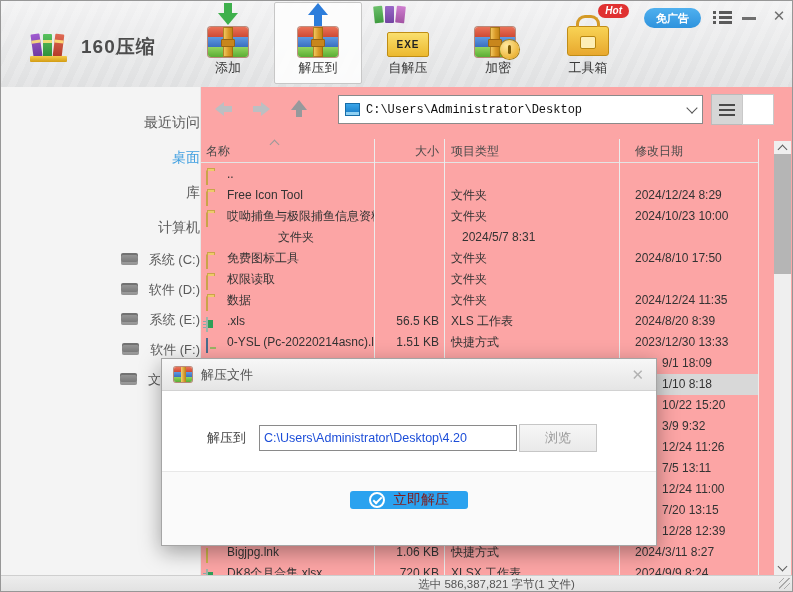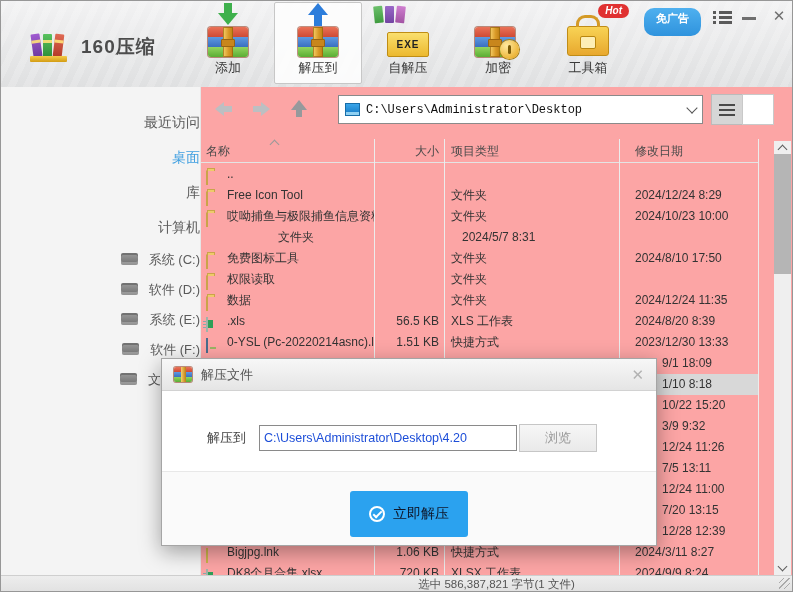--- a/index.html
+++ b/index.html
@@ -56,21 +56,21 @@
   .sfxbox{position:absolute;left:50%;margin-left:-21px;bottom:2px;width:42px;height:25px;box-sizing:border-box;
     background:linear-gradient(#fadf6e,#ecb92f);border:1px solid #bf8d15;border-radius:2px;
     font-weight:bold;font-size:10px;line-height:23px;color:#222;text-align:center;letter-spacing:1px;}
   .tbox{position:absolute;left:50%;margin-left:-21px;bottom:3px;width:42px;height:30px;box-sizing:border-box;
     background:linear-gradient(#f8d355,#e8a82e);border:1px solid #c08c17;border-radius:3px;}
   .tbox-handle{position:absolute;left:50%;margin-left:-12px;top:12px;width:24px;height:12px;box-sizing:border-box;
     border:3px solid #d49a26;border-bottom:none;border-radius:9px 9px 0 0;}
   .tbox-latch{position:absolute;left:50%;margin-left:-8px;bottom:10px;width:16px;height:13px;box-sizing:border-box;
     background:#fdeeb5;border:1px solid #b8860f;border-radius:2px;z-index:2;}
 
-  .adfree{position:absolute;left:643px;top:7px;width:57px;height:28px;border-radius:10px;
+  .adfree{position:absolute;left:643px;top:7px;width:57px;height:20px;border-radius:10px;
     background:linear-gradient(#4fb0ef,#2f93dd);color:#fff;font-size:11px;font-weight:bold;
     text-align:center;line-height:20px;}
   .menu-ic{position:absolute;left:712px;top:10px;width:19px;height:15px;}
   .menu-ic i{display:block;height:3px;margin-bottom:2px;
     background:linear-gradient(90deg,#5a5a5a 0 3px,transparent 3px 6px,#5a5a5a 6px 100%);}
   .min-btn{position:absolute;left:741px;top:16px;width:14px;height:3px;background:#6f6f6f;}
   .close-btn{position:absolute;left:768px;top:5px;width:20px;height:20px;font-size:15px;color:#6f6f6f;
     text-align:center;line-height:20px;font-weight:bold;}
 
   
@@ -150,22 +150,22 @@
   .dlg-title-txt{margin-left:9px;font-size:13px;color:#555;}
   .dlg-close{margin-left:auto;color:#b2b2b2;font-size:15px;font-weight:bold;line-height:15px;}
   .dlg-body{position:relative;height:81px;background:#fff;}
   .dlg-row{position:absolute;left:45px;top:33px;display:flex;align-items:center;}
   .dlg-label{font-size:13px;color:#444;margin-right:13px;}
   .dlg-input{width:258px;height:26px;box-sizing:border-box;border:1px solid #8a8a8a;font-size:12.5px;
     font-family:"Liberation Sans",sans-serif;color:#1d4ed8;padding:0 4px;outline:none;background:#fff;}
   .dlg-browse{width:78px;height:28px;margin-left:2px;box-sizing:border-box;border:1px solid #c6c6c6;
     background:linear-gradient(#f6f6f6,#e9e9e9);color:#9a9a9a;font-size:13px;text-align:center;line-height:26px;}
   .dlg-footer{position:absolute;left:0;right:0;top:112px;bottom:0;background:#fafafa;border-top:1px solid #e8e8e8;}
-  .dlg-extract{position:absolute;left:50%;transform:translateX(-50%);top:19px;height:46px;min-width:118px;
-    background:#2ba2ef;border-radius:3px;color:#0f172a;font-size:14px;display:flex;align-items:center;
+  .dlg-extract{position:absolute;left:50%;transform:translateX(-50%);top:19px;height:18px;min-width:118px;
+    background:#2ba2ef;border-radius:3px;color:#7f1d1d;font-size:14px;display:flex;align-items:center;
     justify-content:center;gap:8px;padding:0 14px;box-sizing:border-box;}
   .chk{width:16px;height:16px;border:2px solid #fff;border-radius:50%;box-sizing:border-box;position:relative;flex:0 0 auto;}
   .chk::after{content:"";position:absolute;left:2px;top:3px;width:7px;height:3px;border-left:2px solid #fff;
     border-bottom:2px solid #fff;transform:rotate(-45deg);}
 
   
   .statusbar{position:absolute;left:0;right:0;bottom:0;height:16px;background:linear-gradient(#ededed,#e2e2e2);
     border-top:1px solid #cfcfcf;box-sizing:border-box;}
   .status-text{position:absolute;left:200px;right:0;top:1px;text-align:center;font-size:11.5px;color:#555;}
   .grip{position:absolute;right:2px;bottom:2px;width:11px;height:11px;

